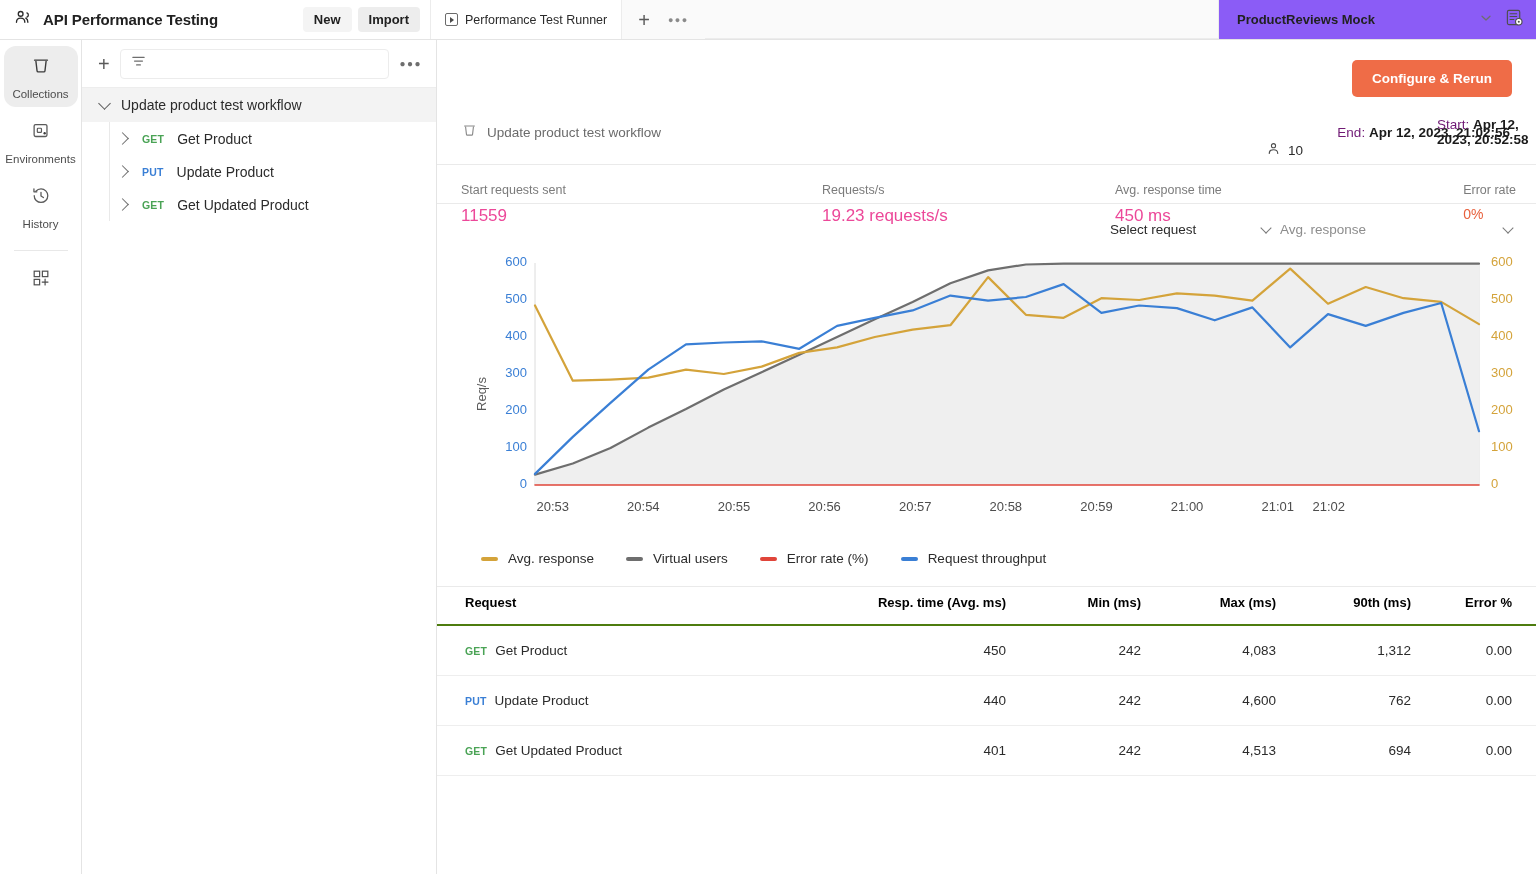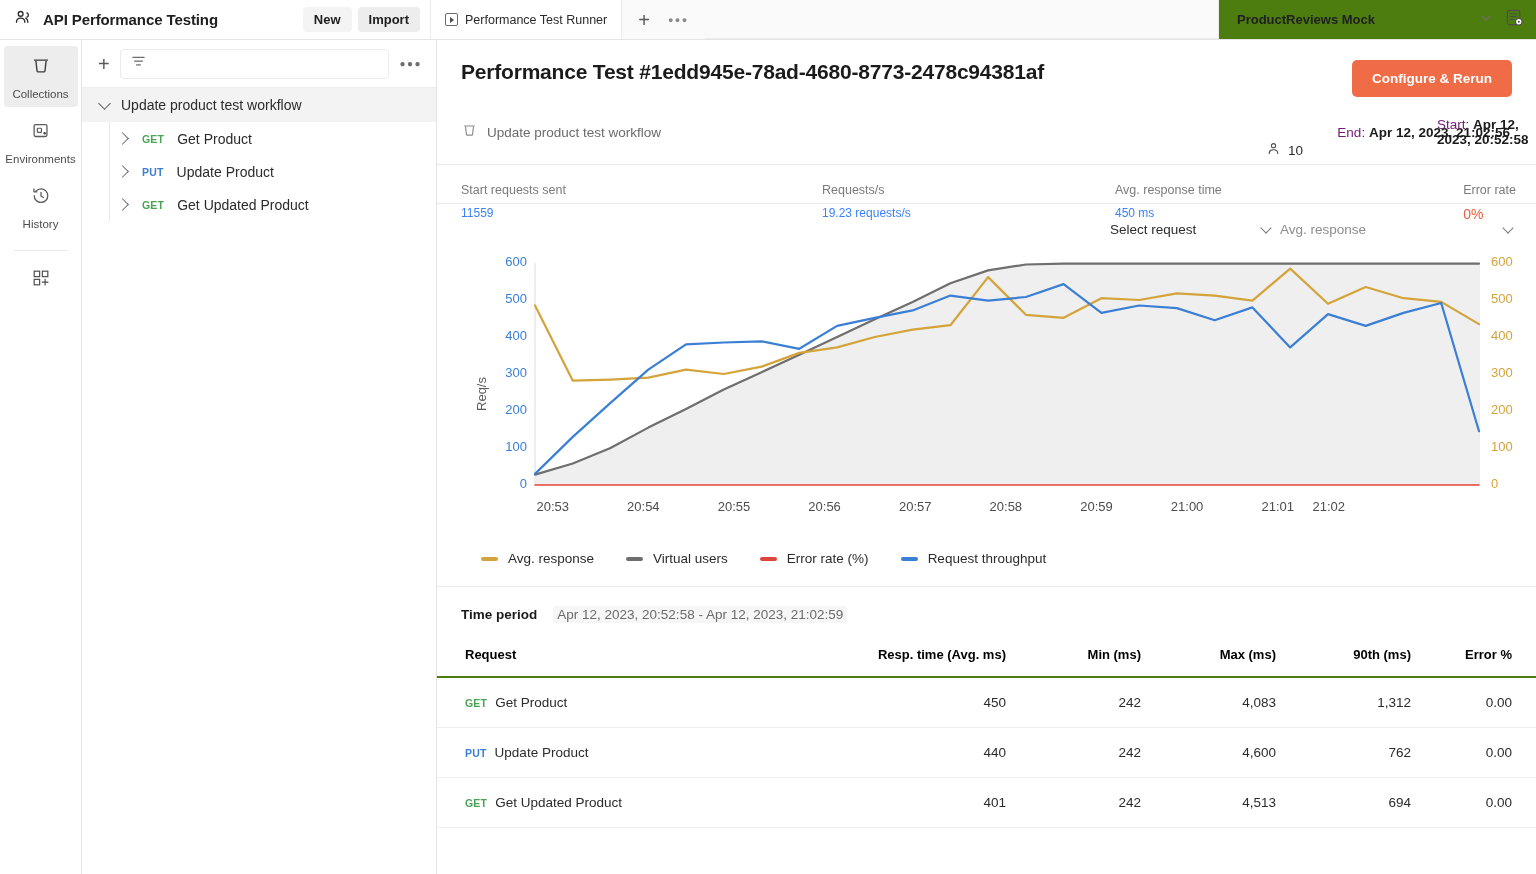--- a/index.html
+++ b/index.html
@@ -22,31 +22,31 @@
 
   .tabstrip { flex: 1; display: flex; align-items: stretch; background: #fafafa; border-left: 1px solid #ececec; }
   .tab { display: flex; align-items: center; gap: 7px; padding: 0 14px; background: #fff; border-right: 1px solid #ececec; max-width: 196px; overflow: hidden; cursor: pointer; position: relative; }
   .tab-label { font-size: 12.5px; color: #2b2b2b; white-space: nowrap; }
   .tab-runicon { width: 13px; height: 13px; border: 1.2px solid #6b6b6b; border-radius: 2px; display: inline-flex; align-items: center; justify-content: center; flex: 0 0 13px; }
   .tab-runicon i { width: 0; height: 0; border-left: 4px solid #4b4b4b; border-top: 3px solid transparent; border-bottom: 3px solid transparent; margin-left: 1px; }
   .tab-actions { display: flex; align-items: center; gap: 18px; padding: 0 16px; background: #fafafa; }
   .plus-ico { font-size: 20px; color: #5a5a5a; line-height: 1; cursor: pointer; font-weight: 300; }
   .dots-ico { color: #8a8a8a; font-size: 9px; letter-spacing: 1.5px; cursor: pointer; }
   .tabstrip-spacer { flex: 1; background: #fafafa; border-bottom: 1px solid #ececec; }
-  .env-area { display: flex; align-items: center; gap: 0; border-left: 1px solid #ececec; background: #4d7c0f; padding: 0 12px 0 18px; min-width: 318px; }
+  .env-area { display: flex; align-items: center; gap: 0; border-left: 1px solid #ececec; background: #8b5cf6; padding: 0 12px 0 18px; min-width: 318px; }
   .env-name { font-size: 13px; font-weight: bold; color: #212121; }
   .env-caret { margin-left: auto; margin-right: 12px; cursor: pointer; }
   .eye-ico { cursor: pointer; }
 
   
   .body { flex: 1; display: flex; min-height: 0; }
 
   
   .rail { width: 82px; flex: 0 0 82px; border-right: 1px solid #e4e4e4; background: #fff; padding-top: 6px; display: flex; flex-direction: column; align-items: center; }
-  .rail-item { width: 74px; padding: 9px 0 7px; border-radius: 4px; display: flex; flex-direction: column; align-items: center; gap: 7px; cursor: pointer; margin-bottom: 4px; }
+  .rail-item { width: 74px; padding: 9px 0 7px; border-radius: 12px; display: flex; flex-direction: column; align-items: center; gap: 7px; cursor: pointer; margin-bottom: 4px; }
   .rail-item.active { background: #ededed; }
   .rail-label { font-size: 11.5px; color: #4d4d4d; }
   .rail-sep { width: 54px; height: 1px; background: #e8e8e8; margin: 9px 0 8px; }
 
   
   .sidebar { width: 355px; flex: 0 0 355px; border-right: 1px solid #e4e4e4; background: #fff; display: flex; flex-direction: column; }
   .sb-head { height: 48px; display: flex; align-items: center; gap: 10px; padding: 0 14px 0 16px; border-bottom: 1px solid #ededed; }
   .sb-plus { font-size: 20px; font-weight: 300; color: #5a5a5a; cursor: pointer; line-height: 1; }
   .sb-search { flex: 1; height: 30px; border: 1px solid #ececec; border-radius: 4px; display: flex; align-items: center; padding: 0 9px; background: #fff; cursor: text; }
   .sb-dots { color: #6e6e6e; font-size: 10px; letter-spacing: 1.5px; cursor: pointer; }
@@ -73,21 +73,21 @@
   .meta-coll { display: flex; align-items: center; gap: 9px; color: #6b6b6b; }
   .meta-users { display: flex; align-items: center; gap: 7px; position: absolute; left: 829px; margin-top: 36px; }
   .meta-start { position: absolute; left: 1000px; }
   .meta-end { margin-left: auto; }
   .meta-k { color: #701a75; }
   .meta-v { color: #1b1b1b; font-weight: bold; }
 
   .stats { display: flex; margin-top: 22px; border-top: 1px solid #eaeaea; border-bottom: 1px solid #eaeaea; padding: 18px 0 20px; position: relative; }
   .stat { position: absolute; }
   .stat-k { font-size: 12.5px; color: #7b7b7b; }
-  .stat-v { font-size: 12px; color: #3b82f6; margin-top: 9px; }
+  .stat-v { font-size: 17px; color: #ec4899; margin-top: 9px; }
   .stat-v.err { color: #e8603c; font-size: 14px; }
 
   
   .chart-wrap { padding: 0 24px; }
   .chart-controls { display: flex; justify-content: flex-end; align-items: center; gap: 0; padding: 18px 0 2px; }
   .sel { display: flex; align-items: center; cursor: pointer; }
   .sel-a { width: 160px; justify-content: space-between; }
   .sel-b { width: 232px; justify-content: space-between; margin-left: 10px; }
   .sel-txt { font-size: 13.5px; color: #2b2b2b; }
   .sel-txt.dim { color: #8d8d8d; }
@@ -252,21 +252,20 @@
         <span class="caret-r"></span>
         <span class="meth get">GET</span>
         <span class="tree-name">Get Updated Product</span>
       </div>
     </div>
 
     <div class="main">
 
       <div class="main-head">
         <div class="title-row">
-          <div class="run-title">Performance Test #1edd945e-78ad-4680-8773-2478c94381af</div>
           <button class="rerun-btn">Configure &amp; Rerun</button>
         </div>
 
         <div class="meta-row">
           <span class="meta-coll">
             <span>
               <svg width="17" height="17" viewBox="0 0 24 24" fill="none">
                 <path d="M5 5.6h14" stroke="#8a8a8a" stroke-width="1.6" stroke-linecap="round"></path>
                 <path d="M6.4 6.4l1.3 11c.06.6.56 1.05 1.17 1.05h6.26c.6 0 1.11-.45 1.17-1.05l1.3-11" stroke="#8a8a8a" stroke-width="1.6" stroke-linejoin="round"></path>
               </svg>
@@ -386,24 +385,20 @@
             </div>
             <div class="lg">
               <span class="lg-sw" style="background: rgb(58, 127, 213);"></span>
               <span class="lg-tx">Request throughput</span>
             </div>
           </div>
       </div>
 
       <div class="divider"></div>
 
-      <div class="period">
-        <span class="period-k">Time period</span>
-        <span class="period-v">Apr 12, 2023, 20:52:58 - Apr 12, 2023, 21:02:59</span>
-      </div>
 
       <table class="rt">
         <thead>
           <tr>
             <th class="c-req">Request</th>
             <th class="c-num" style="width:190px;">Resp. time (Avg. ms)</th>
             <th class="c-num" style="width:135px;">Min (ms)</th>
             <th class="c-num" style="width:135px;">Max (ms)</th>
             <th class="c-num" style="width:135px;">90th (ms)</th>
             <th class="c-num pad-r" style="width:125px;">Error %</th>

